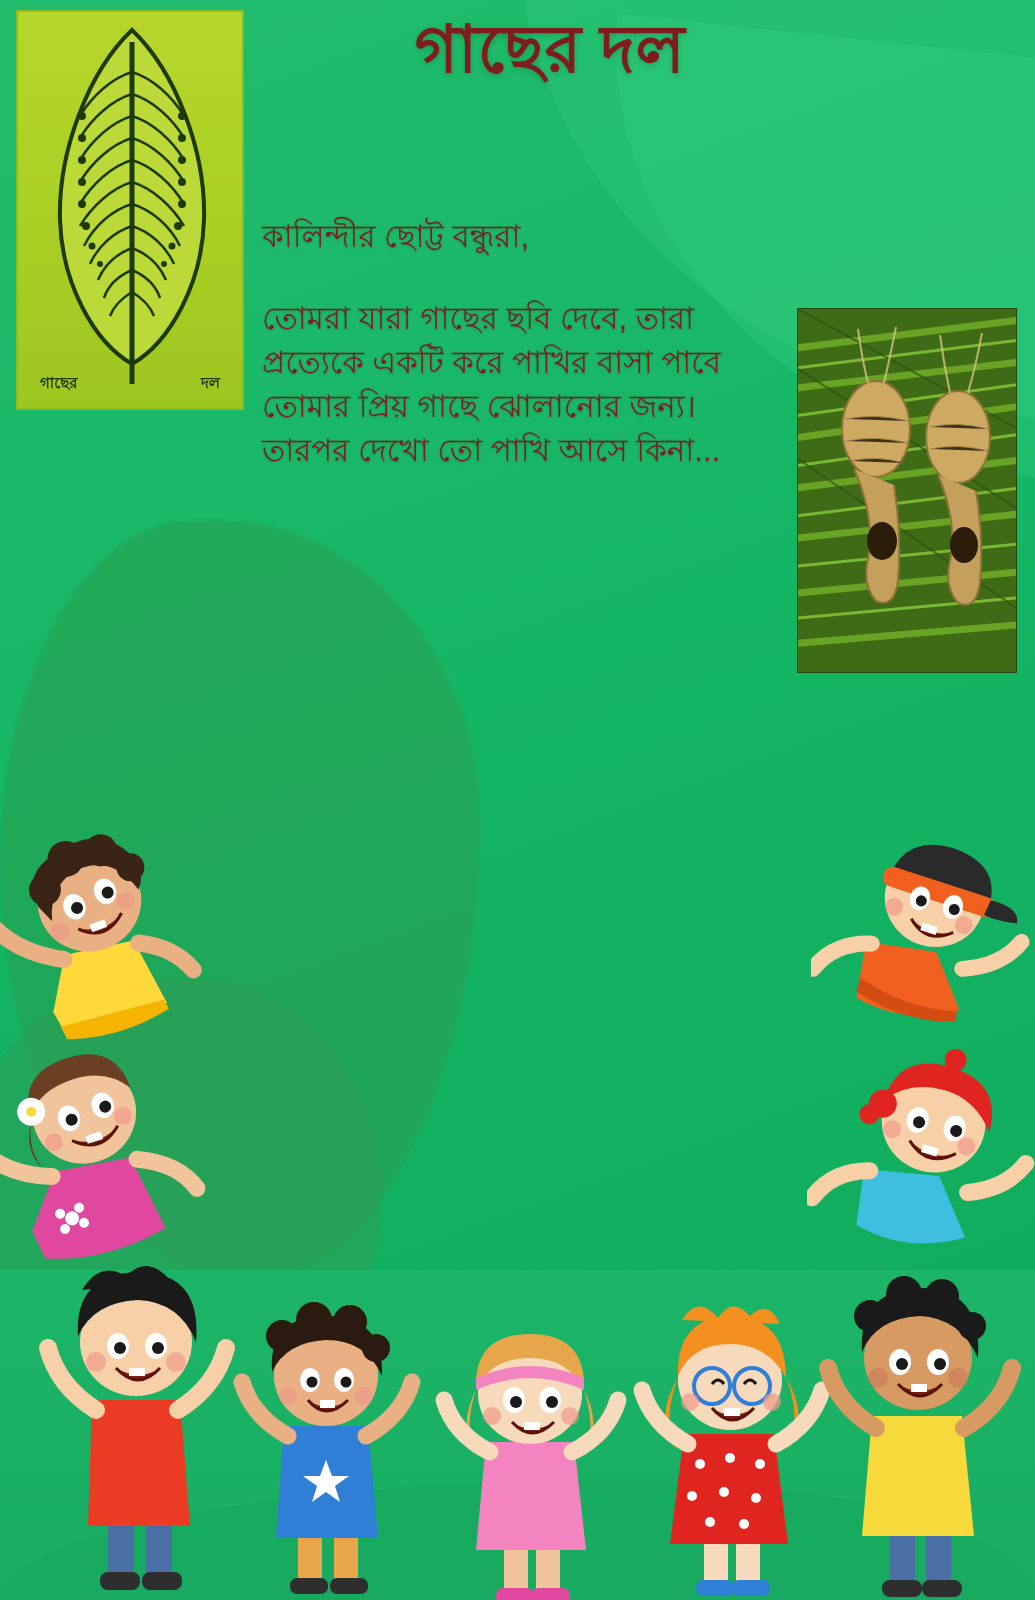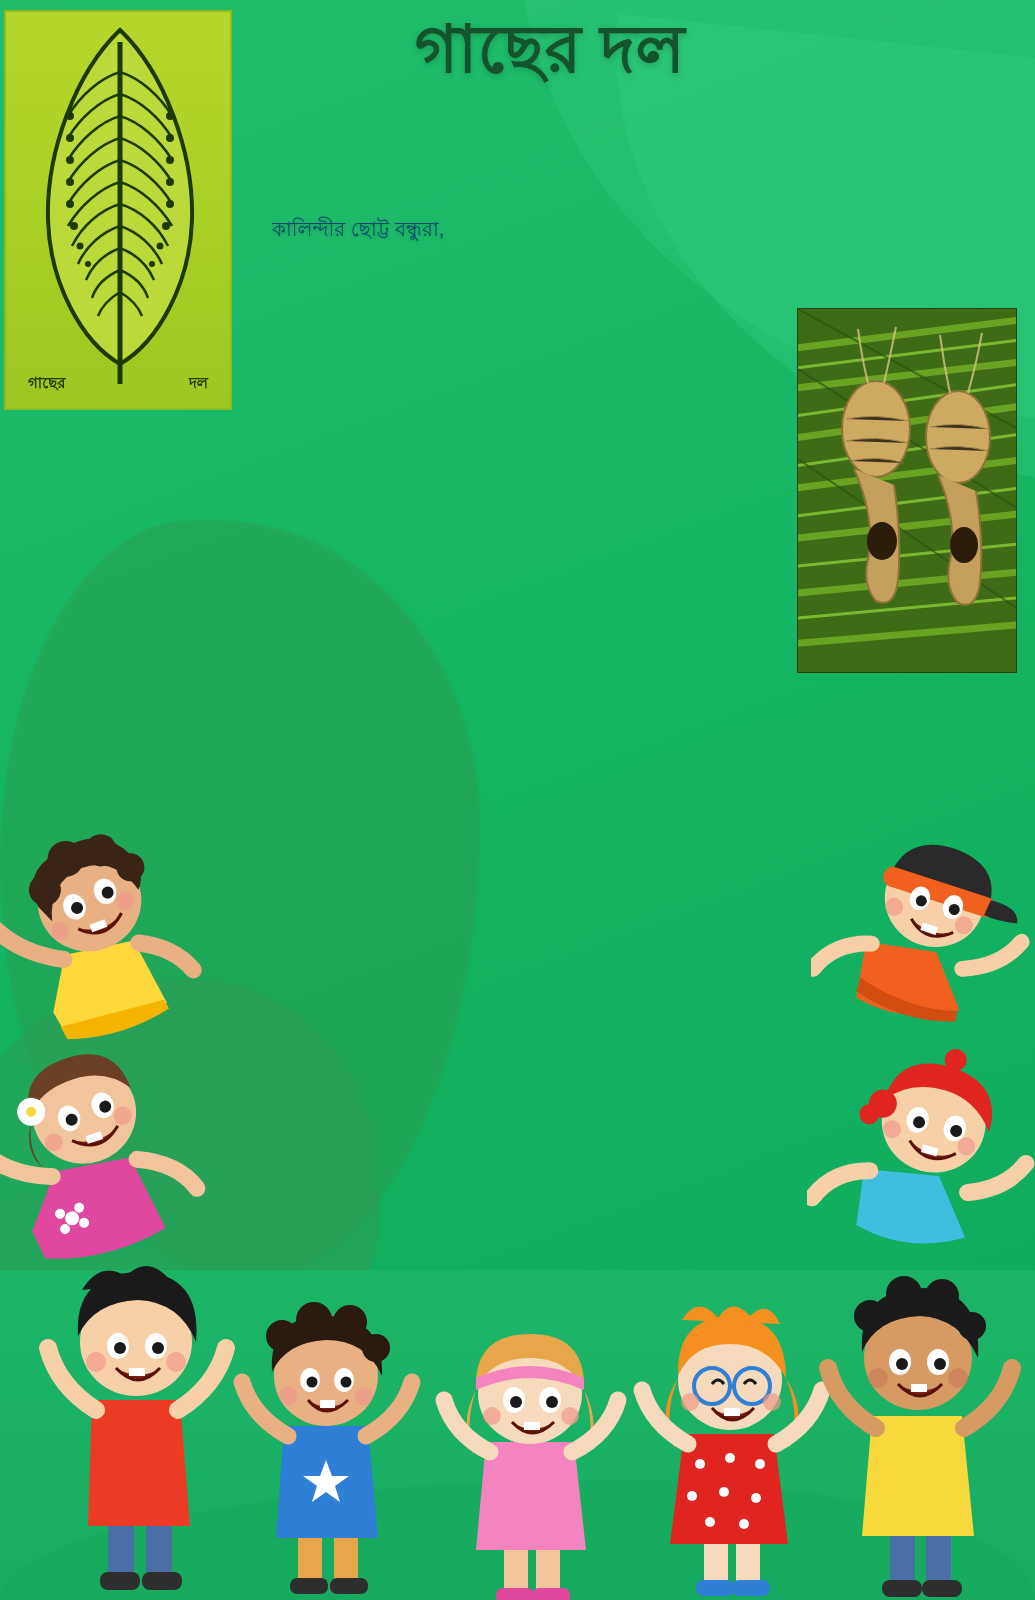--- a/index.html
+++ b/index.html
@@ -66,32 +66,32 @@
     opacity: .6;
     border-radius: 60% 40% 0 0 / 100% 100% 0 0;
   }
 
   
   .title {
     position: absolute;
     left: 250px; top: 12px;
     width: 600px;
     text-align: center;
-    color: #14532d;
+    color: #7f1d1d;
     font-size: 66px;
     line-height: 1.15;
     font-weight: bold;
     text-shadow: 0 2px 6px rgba(0,0,0,.18);
     letter-spacing: .5px;
   }
 
   
   .leaf-card {
     position: absolute;
-    left: 4px; top: 10px;
+    left: 16px; top: 10px;
     width: 228px; height: 400px;
     background: linear-gradient(180deg, #b7d62b 0%, #a9cf24 55%, #9ec621 100%);
     border: 2px solid #8fbb1d;
     overflow: hidden;
   }
   .leaf-card svg { position: absolute; left: 0; top: 0; }
   .leaf-card .leaf-cap {
     position: absolute;
     bottom: 12px; left: 0; right: 0;
     display: flex;
@@ -109,24 +109,24 @@
     width: 220px; height: 365px;
     overflow: hidden;
     border: 1px solid rgba(0,0,0,.15);
     background: #2e4f12;
   }
   .nest-photo svg { display: block; }
 
   
   .body-text {
     position: absolute;
-    left: 272px; top: 215px;
+    left: 262px; top: 215px;
     width: 520px;
-    color: #0c4a6e;
-    font-size: 20px;
+    color: #7f1d1d;
+    font-size: 31px;
     line-height: 1.42;
     text-shadow: 0 1px 3px rgba(0,0,0,.16);
   }
   .body-text p { margin-bottom: 30px; }
   .body-text p:last-child { margin-bottom: 0; }
   .para-1 { margin-bottom: 38px !important; }
 
   
   .kid { position: absolute; }
 </style>
@@ -256,20 +256,21 @@
       <path d="M70 74 Q64 50 60 20"></path>
         <path d="M86 74 Q92 48 98 18"></path>
       <path d="M152 84 Q146 56 142 26"></path>
         <path d="M170 84 Q178 56 184 24"></path>
     </g>
   </svg>
 </div>
 
 <div class="body-text">
   <p class="para-1">কালিন্দীর ছোট্ট বন্ধুরা,</p>
+  <p>তোমরা যারা গাছের ছবি দেবে, তারা প্রত্যেকে একটি করে পাখির বাসা পাবে তোমার প্রিয় গাছে ঝোলানোর জন্য। তারপর দেখো তো পাখি আসে কিনা...</p>
 </div>
 
 <div class="kid" style="left:-10px; top:820px;">
   <svg width="230" height="230" viewBox="0 0 230 230">
     <g transform="rotate(-20 115 115)">
       <path d="M40 170 L70 120 L140 130 L150 200 Q95 215 45 198 Z" fill="#ffd93b"></path>
       <path d="M42 186 L148 196 L150 206 Q96 218 44 200 Z" fill="#f5b400"></path>
       <ellipse cx="112" cy="78" rx="52" ry="50" fill="#e8b083"></ellipse>
       <path d="M62 66 Q58 28 96 22 Q140 8 162 40 Q178 66 162 84 Q150 44 116 44 Q80 46 70 84 Z" fill="#3a2416"></path>
       <circle cx="74" cy="52" r="16" fill="#3a2416"></circle>

